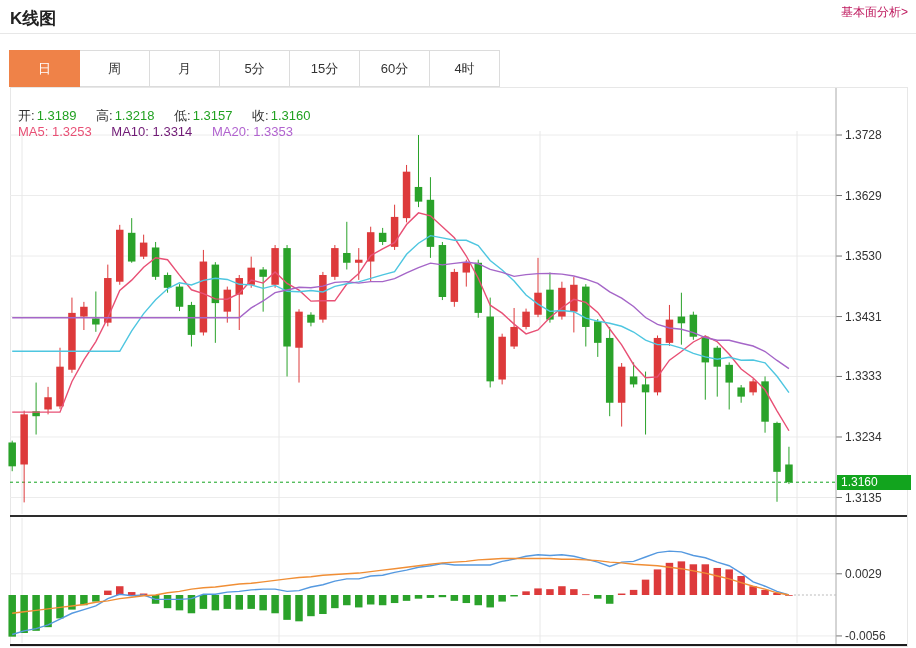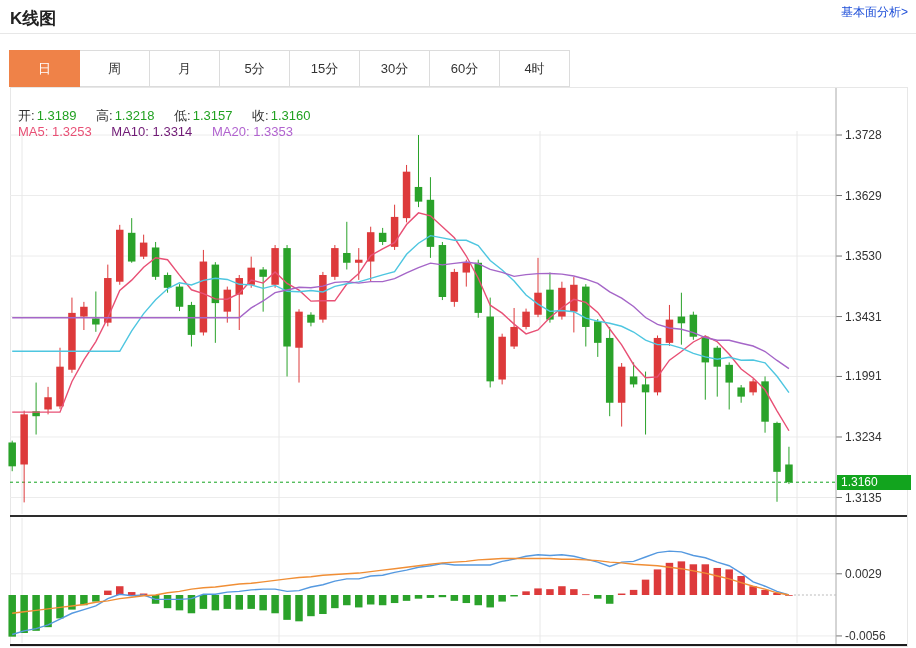--- a/index.html
+++ b/index.html
@@ -1,19 +1,19 @@
 <!DOCTYPE html>
 <html><head>
 <meta charset="utf-8">
 <style>
   html,body{margin:0;padding:0;background:#fff;width:916px;height:648px;overflow:hidden;
     font-family:"Liberation Sans","DejaVu Sans",sans-serif;}
   #stage{position:relative;width:916px;height:533px;}
   .hdr-title{position:absolute;left:10px;top:7px;font-size:17px;font-weight:bold;color:#222;}
-  .hdr-link{position:absolute;right:8px;top:4px;font-size:12px;color:#1d4ed8;cursor:pointer;text-decoration:none;}
+  .hdr-link{position:absolute;right:8px;top:4px;font-size:12px;color:#be185d;cursor:pointer;text-decoration:none;}
   .hdr-divider{position:absolute;left:0;top:33px;width:916px;height:1px;background:#e7e7e7;}
   .tabs{position:absolute;left:10px;top:50px;height:37px;display:flex;}
   .tab{width:69px;height:35px;line-height:35px;text-align:center;font-size:13px;color:#333;
     background:#fff;border:1px solid #dcdcdc;margin-left:-1px;cursor:pointer;}
   .tab.active{background:#ef8248;color:#fff;border:1px solid #ef8248;z-index:2;}
   .panel{position:absolute;left:10px;top:87px;width:896px;height:558px;border:1px solid #e7e7e7;border-top:1px solid #e7e7e7;}
   .legend-row{position:absolute;left:18px;font-size:13px;white-space:nowrap;z-index:5;margin-top:13px;}
   .lg-lab{color:#333;margin-right:2px;}
   .lg-gap{display:inline-block;width:16px;}
   .val-green{color:#21a121;}
@@ -33,21 +33,20 @@
   <div class="hdr-title">K线图</div>
   <a class="hdr-link">基本面分析&gt;</a>
   <div class="hdr-divider"></div>
 
   <div class="tabs">
     <div class="tab active">日</div>
     <div class="tab">周</div>
     <div class="tab">月</div>
     <div class="tab">5分</div>
     <div class="tab">15分</div>
-    <div class="tab">30分</div>
     <div class="tab">60分</div>
     <div class="tab">4时</div>
   </div>
 
   <div class="panel"></div>
 
   <div class="legend-row" style="top:94px;">
     <span class="lg-lab">开:</span><span class="val-green">1.3189</span><span class="lg-gap"></span>
     <span class="lg-lab">高:</span><span class="val-green">1.3218</span><span class="lg-gap"></span>
     <span class="lg-lab">低:</span><span class="val-green">1.3157</span><span class="lg-gap"></span>
@@ -298,21 +297,21 @@
       <polyline points="12.2,634.474 24.15,630.819 36.099999999999994,628.626 48.05,624.971 60,619.123 71.95,613.275 83.89999999999999,609.62 95.85,605.965 107.8,598.655 119.75,594.269 131.7,595.731 143.64999999999998,595 155.59999999999997,599.386 167.54999999999998,599.386 179.49999999999997,599.386 191.45,598.655 203.39999999999998,594.269 215.34999999999997,594.269 227.29999999999998,592.076 239.24999999999997,591.345 251.2,589.883 263.15,589.152 275.09999999999997,589.152 287.04999999999995,591.345 298.99999999999994,590.614 310.95,586.959 322.9,584.766 334.84999999999997,581.111 346.79999999999995,578.918 358.74999999999994,578.918 370.7,575.994 382.65,575.263 394.59999999999997,572.339 406.54999999999995,570.146 418.49999999999994,567.222 430.45,565.76 442.4,563.567 454.34999999999997,565.029 466.29999999999995,565.029 478.24999999999994,565.029 490.2,565.029 502.15,561.374 514.1,559.181 526.0500000000001,556.257 538,554.795 549.95,555.526 561.9,554.795 573.85,556.257 585.8,559.181 597.75,562.105 609.7,566.491 621.65,562.105 633.6,561.374 645.55,556.988 657.5,552.602 669.45,551.14 681.4,551.871 693.35,555.526 705.3,557.719 717.25,562.105 729.2,565.76 741.15,573.07 753.1,581.842 765.05,586.228 777,591.345 788.95,595" fill="none" stroke="#5599e0" stroke-width="1.4"></polyline>
       <polyline points="12.2,613.275 24.15,611.813 36.099999999999994,610.351 48.05,608.889 60,607.427 71.95,605.965 83.89999999999999,604.503 95.85,602.31 107.8,600.848 119.75,598.655 131.7,597.193 143.64999999999998,595.731 155.59999999999997,595 167.54999999999998,592.807 179.49999999999997,591.345 191.45,589.152 203.39999999999998,587.69 215.34999999999997,586.959 227.29999999999998,585.497 239.24999999999997,584.035 251.2,583.304 263.15,581.842 275.09999999999997,580.38 287.04999999999995,578.918 298.99999999999994,577.456 310.95,576.725 322.9,575.263 334.84999999999997,574.532 346.79999999999995,573.801 358.74999999999994,573.07 370.7,571.608 382.65,570.146 394.59999999999997,568.684 406.54999999999995,567.222 418.49999999999994,565.76 430.45,564.298 442.4,562.836 454.34999999999997,562.105 466.29999999999995,561.374 478.24999999999994,559.912 490.2,559.181 502.15,558.45 514.1,558.45 526.0500000000001,558.45 538,558.45 549.95,558.45 561.9,559.181 573.85,559.181 585.8,559.912 597.75,560.643 609.7,562.105 621.65,562.836 633.6,564.298 645.55,565.029 657.5,565.76 669.45,567.222 681.4,568.684 693.35,570.877 705.3,573.07 717.25,575.994 729.2,578.918 741.15,582.573 753.1,586.228 765.05,589.152 777,592.807 788.95,595" fill="none" stroke="#f08e35" stroke-width="1.4"></polyline>
       <line x1="793.95" y1="595" x2="836" y2="595" stroke="#bbb" stroke-width="1" stroke-dasharray="2,2"></line>
     </svg>
 
   <div id="yaxis">
       <div class="ytick" style="top: 128px;">1.3728</div>
       <div class="ytick" style="top: 188.519px;">1.3629</div>
       <div class="ytick" style="top: 249.037px; text-align: right;">1.3530</div>
       <div class="ytick" style="top: 309.556px;">1.3431</div>
-      <div class="ytick" style="top: 369.463px;">1.1991</div>
+      <div class="ytick" style="top: 369.463px;">1.3333</div>
       <div class="ytick" style="top: 429.981px;">1.3234</div>
       <div class="ytick" style="top: 490.5px;">1.3135</div>
       <div class="ytick" style="top: 566.801px;">0.0029</div>
       <div class="ytick" style="top: 628.936px;">-0.0056</div>
     </div>
 
   <div class="pane-divider"></div>
   <div class="bottom-line"></div>
 
   <div class="price-badge" id="badge" style="top: 475.218px;">1.3160</div>

